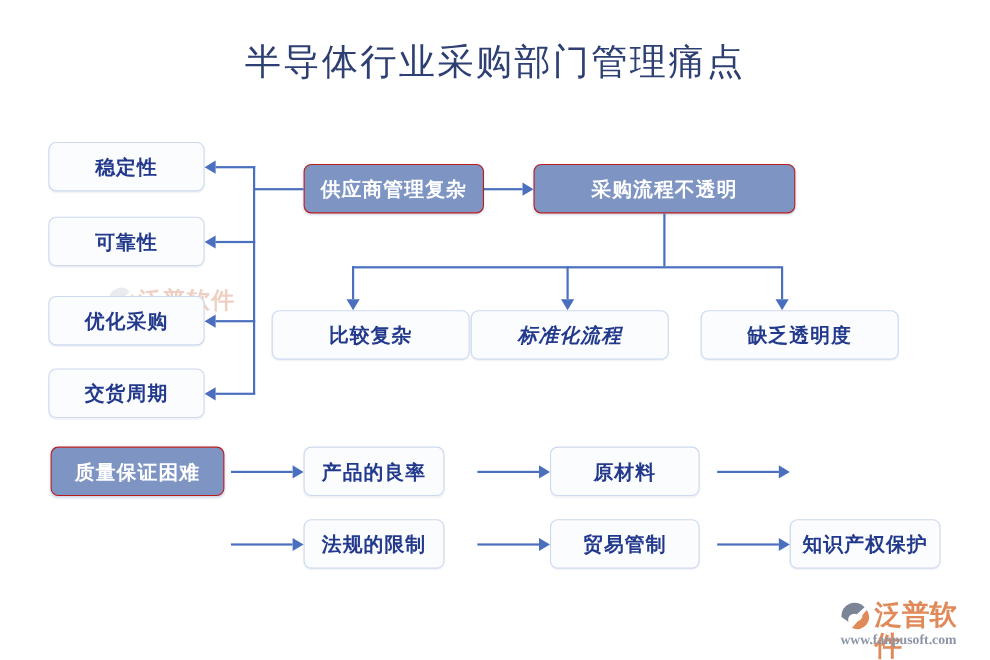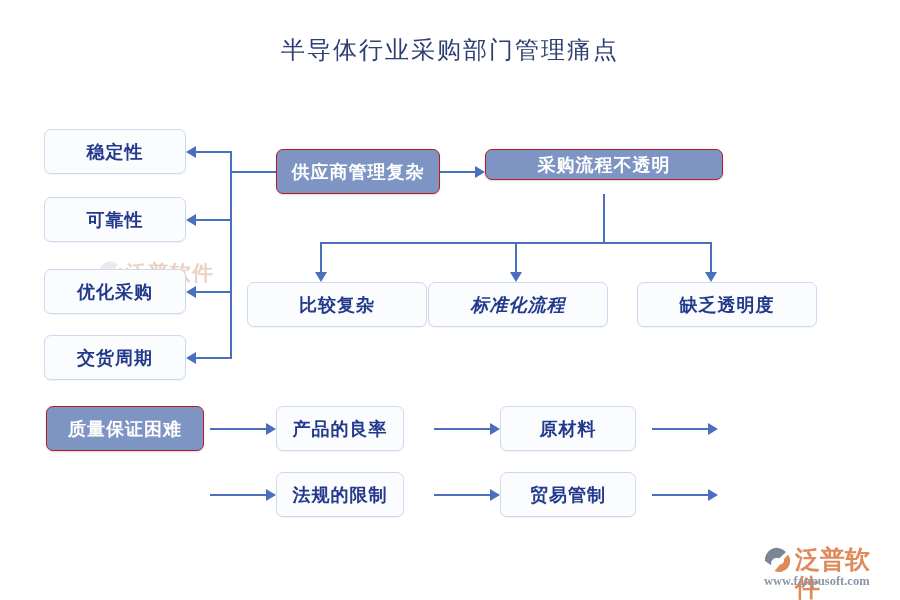--- a/index.html
+++ b/index.html
@@ -16,21 +16,21 @@
     font-family: "Liberation Serif", "DejaVu Serif", serif;
   }
 
   
   #page-title {
     position: absolute;
     left: 0;
     top: 34px;
     width: 900px;
     text-align: center;
-    font-size: 24px;
+    font-size: 33px;
     letter-spacing: 2px;
     color: #2e4073;
     font-family: "Liberation Serif", "DejaVu Serif", serif;
     font-weight: 400;
     white-space: nowrap;
   }
 
   
   .node {
     position: absolute;
@@ -182,21 +182,21 @@
   <div class="node light" style="left:44px; top:269px; width:142px; height:45px;">
     <span>优化采购</span>
   </div>
   <div class="node light" style="left:44px; top:335px; width:142px; height:45px;">
     <span>交货周期</span>
   </div>
 
   <div class="node solid" style="left:276px; top:149px; width:164px; height:45px;">
     <span>供应商管理复杂</span>
   </div>
-  <div class="node solid" style="left:485px; top:149px; width:238px; height:31px;">
+  <div class="node solid" style="left:485px; top:149px; width:238px; height:45px;">
     <span>采购流程不透明</span>
   </div>
 
   <div class="node light" style="left:247px; top:282px; width:180px; height:45px;">
     <span>比较复杂</span>
   </div>
   <div class="node light" style="left:428px; top:282px; width:180px; height:45px;font-style:italic;">
     <span>标准化流程</span>
   </div>
   <div class="node light" style="left:637px; top:282px; width:180px; height:45px;">
@@ -211,20 +211,23 @@
   </div>
   <div class="node light" style="left:276px; top:406px; width:128px; height:45px;">
     <span>产品的良率</span>
   </div>
 
   <div class="node light" style="left:276px; top:472px; width:128px; height:45px;">
     <span>法规的限制</span>
   </div>
   <div class="node light" style="left:500px; top:472px; width:136px; height:45px;">
     <span>贸易管制</span>
+  </div>
+  <div class="node light" style="left:718px; top:472px; width:137px; height:45px;">
+    <span>知识产权保护</span>
   </div>
 
   <div class="line-h" style="left:230px; top:171px; width:46px;"></div>
 
   <div class="line-v" style="left:230px; top:151px; height:207px;"></div>
 
   <div class="line-h" style="left:196px; top:151px; width:36px;"></div>
   <div class="arrow-left" style="left:186px; top:146px;"></div>
 
   <div class="line-h" style="left:196px; top:219px; width:36px;"></div>

